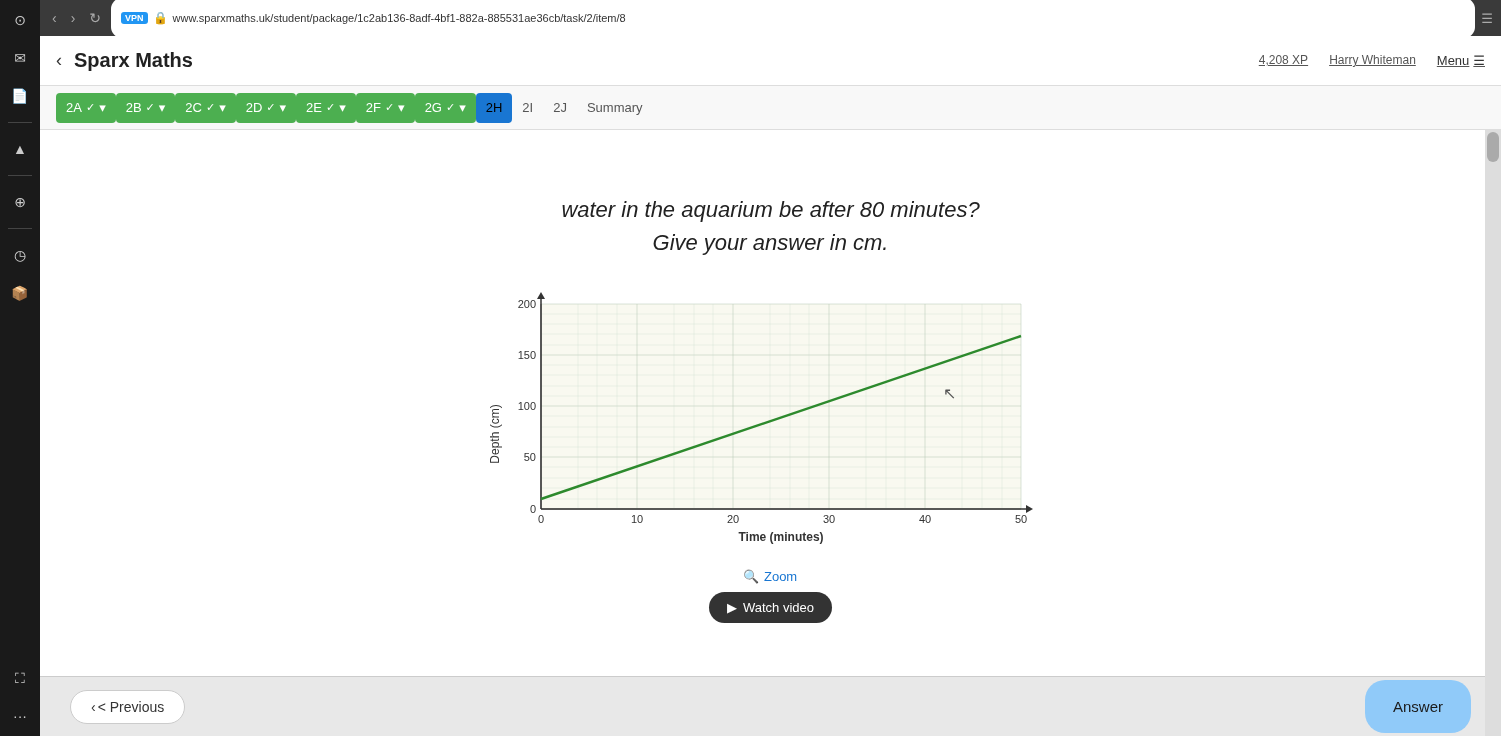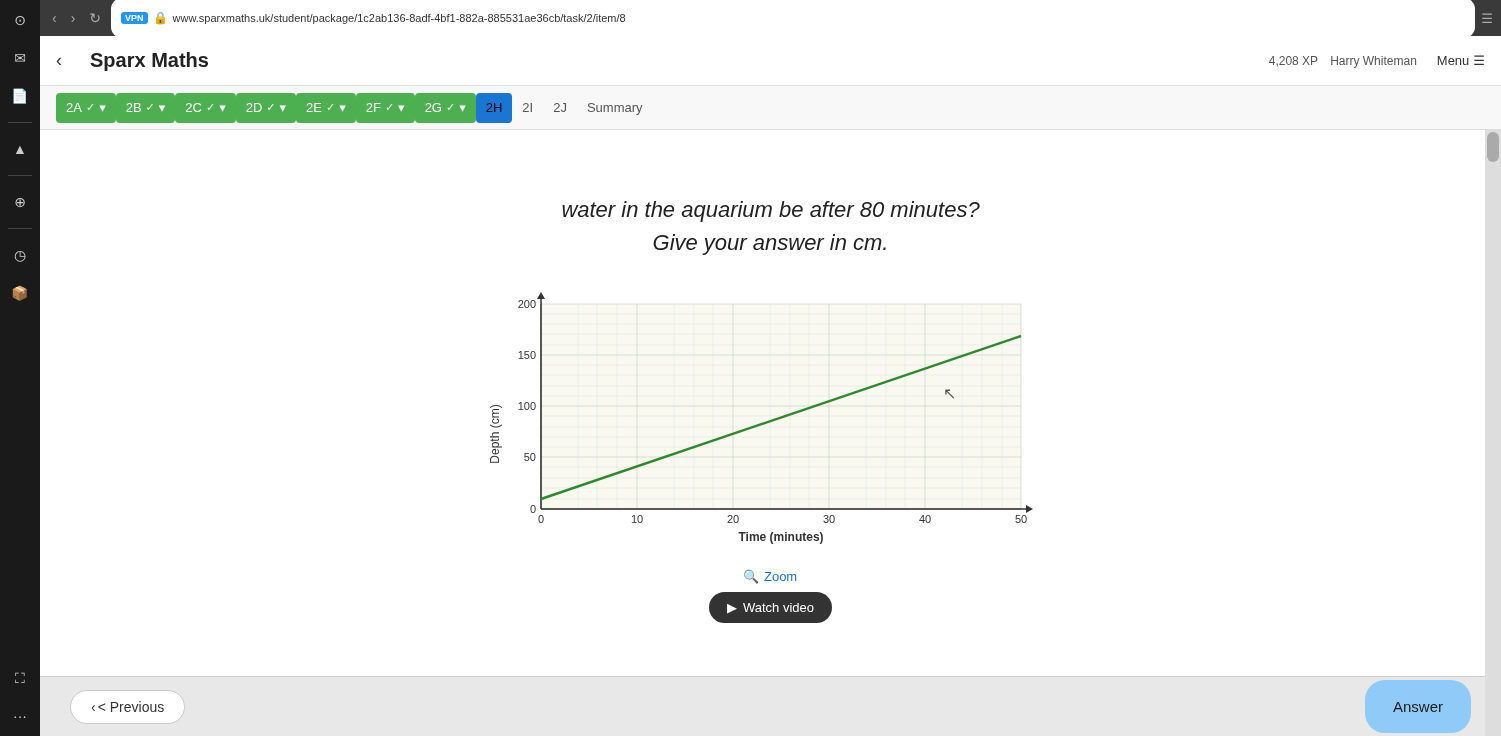--- a/index.html
+++ b/index.html
@@ -97,41 +97,40 @@
       font-size: 18px;
       color: #333;
       cursor: pointer;
       margin-right: 12px;
     }
     .app-header .app-title {
       font-size: 20px;
       font-weight: bold;
       color: #222;
       flex: 1;
-      margin-left: 16px;
     }
     .app-header .user-info {
       font-size: 12px;
       color: #555;
       display: flex;
-      align-items: flex-end;
-      gap: 12px;
+      align-items: flex-start;
+      gap: 21px;
+      text-decoration: underline;
     }
     .app-header .xp-badge {
       font-size: 12px;
       color: #555;
     }
     .app-header .menu-btn {
       font-size: 13px;
       color: #333;
       cursor: pointer;
       display: flex;
       align-items: center;
       gap: 4px;
-      margin-left: 8px;
     }
 
     
     .nav-tabs {
       height: 44px;
       background: #f8f8f8;
       border-bottom: 1px solid #ddd;
       display: flex;
       align-items: center;
       padding: 0 16px;

